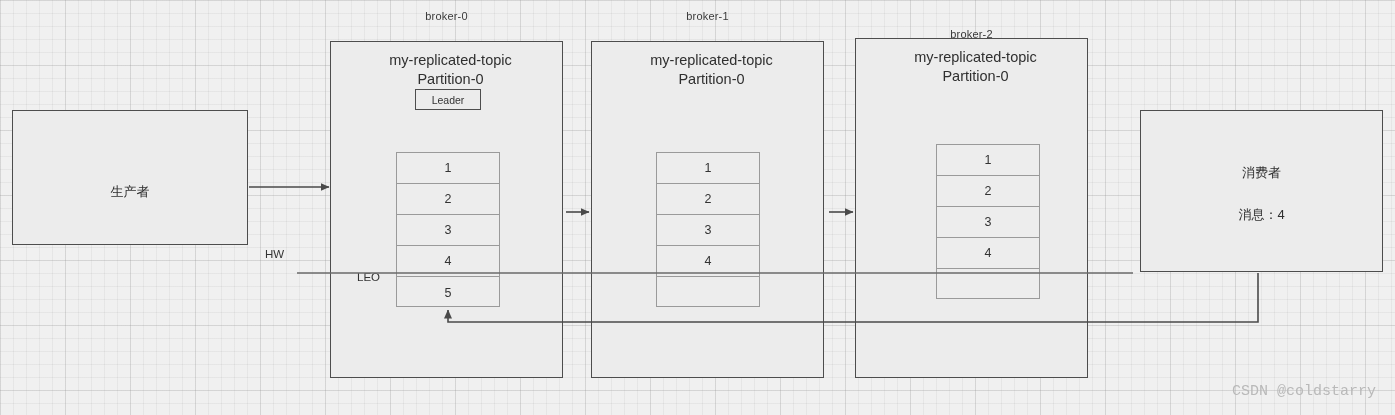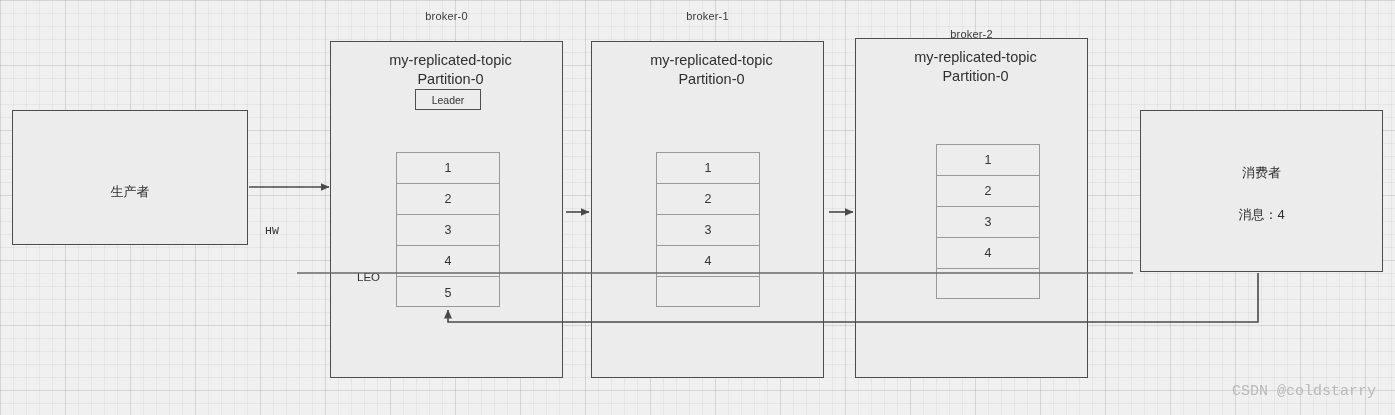--- a/index.html
+++ b/index.html
@@ -173,21 +173,21 @@
   </div>
 
   <div class="box" style="left:1140px; top:110px; width:243px; height:162px;">
     <div class="center-text" style="top:51px;">
       <span>消费者</span><br>
       <br>
       <span>消息：4</span>
     </div>
   </div>
 
-  <div class="plain-label" style="left:265px; top:224px;font-family:Liberation Mono, monospace;">HW</div>
+  <div class="plain-label" style="left:265px; top:248px;">HW</div>
   <div class="plain-label" style="left:357px; top:271px;">LEO</div>
 
   <svg class="overlay">
     <defs>
       <marker id="arrow" markerWidth="9" markerHeight="8" refX="8.5" refY="4" orient="auto" markerUnits="userSpaceOnUse">
         <path d="M0,0 L9,4 L0,8 z" fill="#4a4a4a"></path>
       </marker>
     </defs>
 
     <line x1="249" y1="187" x2="329" y2="187" stroke="#4a4a4a" stroke-width="1.6" marker-end="url(#arrow)"></line>

